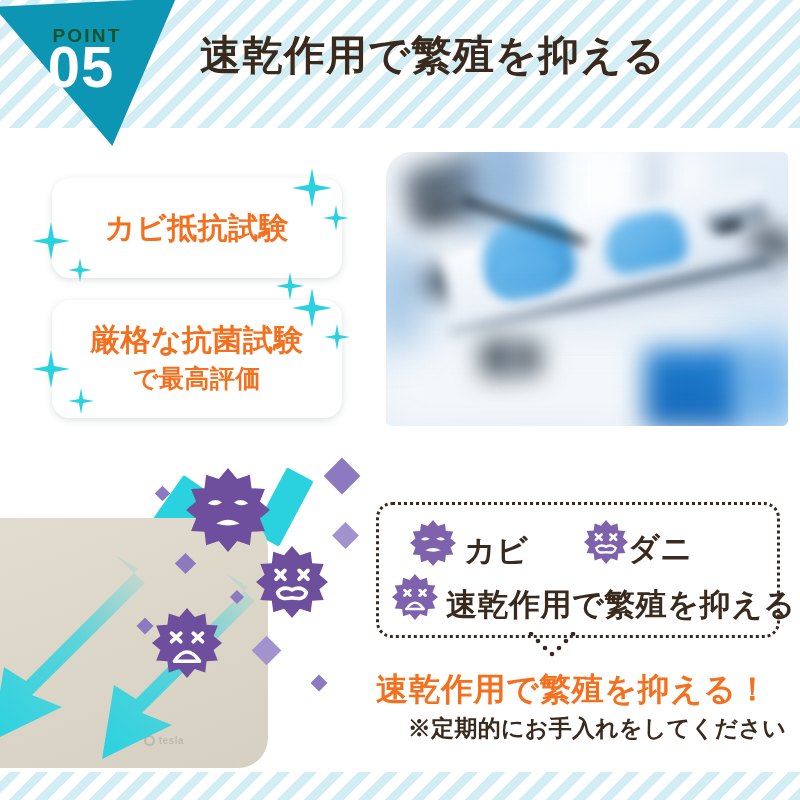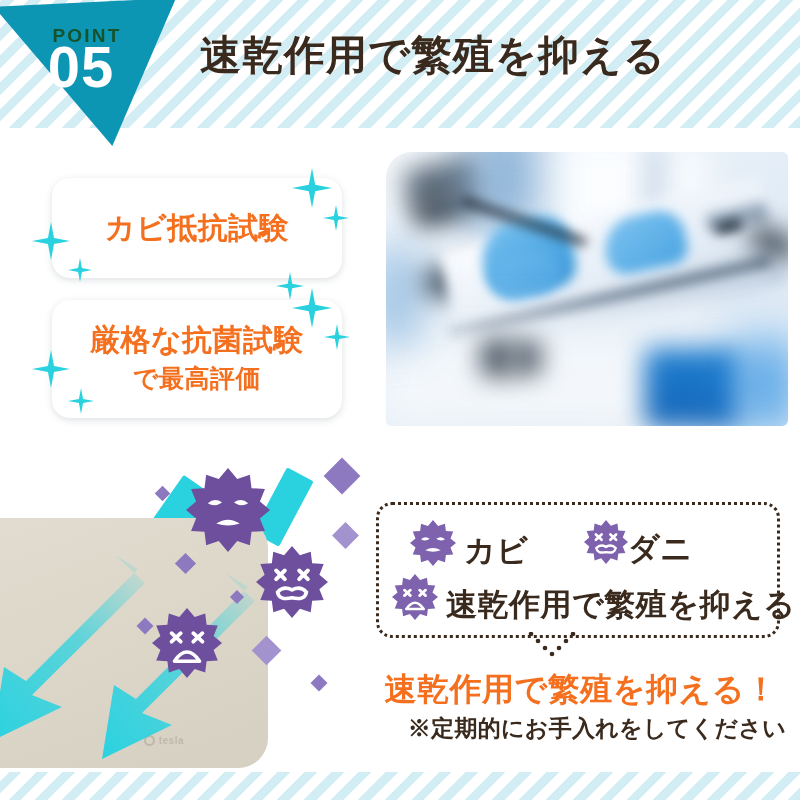--- a/index.html
+++ b/index.html
@@ -146,21 +146,21 @@
   #grow-2 { left:208px; top:18px; }
   #grow-3 { left:16px; top:72px; gap:8px; }
   .germ-label {
     color:#3a2a1d; font-size:31px; font-weight:bold; letter-spacing:0.5px;
     line-height:1; white-space:nowrap;
   }
 
   
   #bottom-head {
     position:absolute; left:376px; top:668px; width:410px;
-    text-align:center; color:#f4701f;
+    color:#f4701f;
     font-size:32px; font-weight:bold; letter-spacing:0.5px; white-space:nowrap;
   }
   #bottom-note {
     position:absolute; left:376px; top:713px; width:410px;
     text-align:right; color:#3a2a1d;
     font-size:23px; font-weight:bold; letter-spacing:0.3px; white-space:nowrap;
   }
 </style>
 </head>
 <body>

